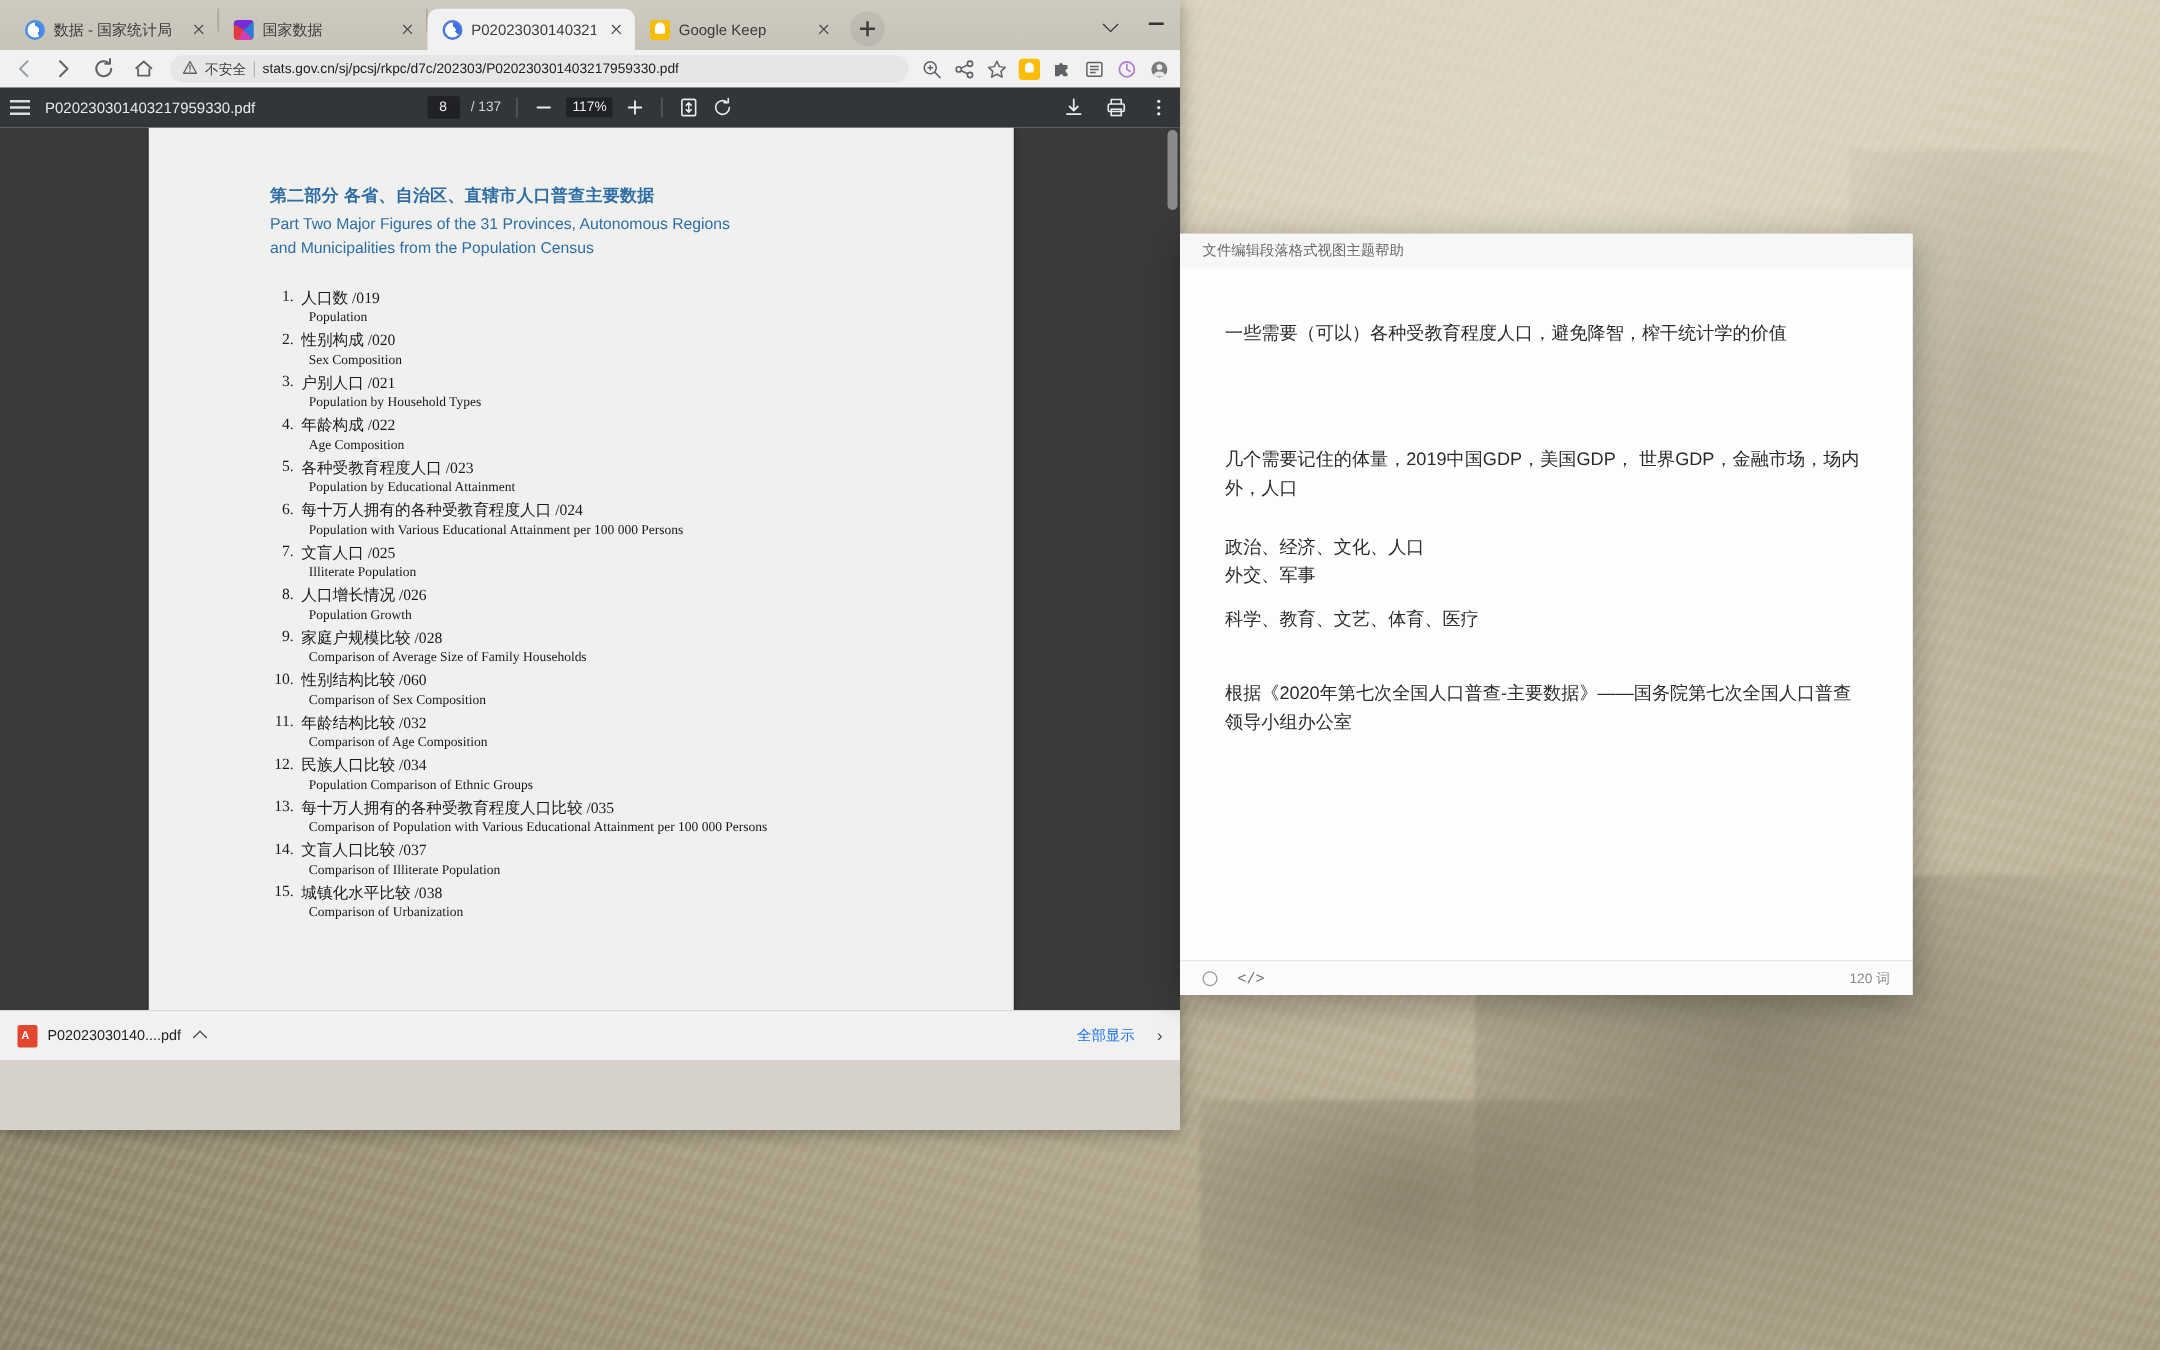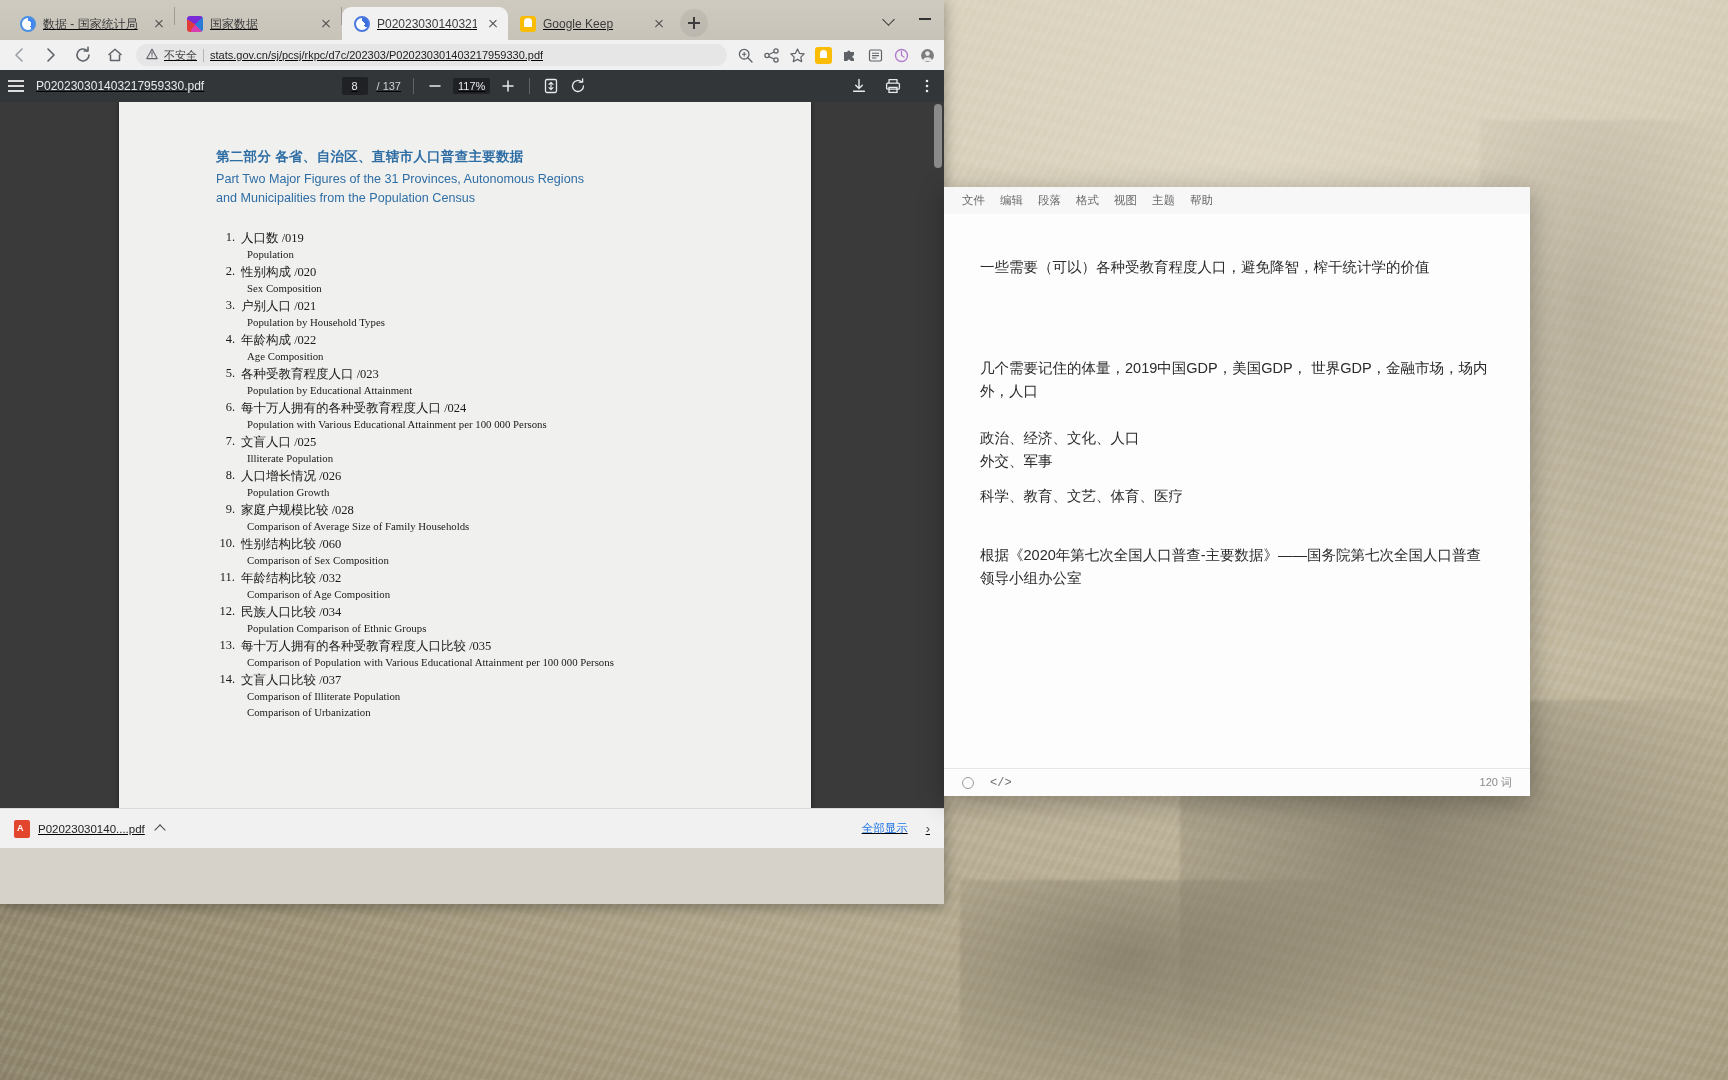--- a/index.html
+++ b/index.html
@@ -35,21 +35,20 @@
     background: linear-gradient(180deg, rgba(226,219,202,.55) 0%, rgba(210,202,182,.1) 40%, rgba(150,142,120,.30) 100%);
     pointer-events:none;
   }
 
   
   #chrome-window {
     position: absolute; left: 0; top: 0;
     width: 944px; height: 904px;
     background: #d6d2ca;
     box-shadow: 0 2px 14px rgba(0,0,0,.35);
-    text-decoration: underline;
   }
   .tabstrip {
     height: 40px; position: relative;
     background: linear-gradient(180deg,#cfcac0,#c8c3b9);
     display: flex; align-items: flex-end;
     padding-left: 8px;
   }
   .tab {
     position: relative;
     height: 33px;
@@ -209,21 +208,21 @@
   .dl-chevron { font-size: 13px; color:#444; }
 
   
   #note-window {
     position:absolute; left: 944px; top: 187px; width: 586px; height: 609px;
     background: rgba(252,252,252,.97);
     box-shadow: 0 6px 26px rgba(0,0,0,.3);
     display:flex; flex-direction: column;
   }
   .note-menu {
-    height: 27px; display:flex; align-items:center; gap: 15px;
+    height: 27px; display:flex; align-items:center; 
     padding: 0 18px; font-size: 11.5px; color:#6a6a6a;
     background: rgba(247,247,247,.96);
   }
   .note-body {
     flex: 1 1 auto; padding: 42px 36px 10px 36px;
     font-size: 14.5px; line-height: 23px; color:#2b2b2b;
     overflow:hidden;
     background: #fdfdfd;
   }
   .np { margin: 0 0 0 0; }
@@ -524,20 +523,24 @@
               <span class="toc-cn">每十万人拥有的各种受教育程度人口比较 /035</span>
             </div>
           <div class="toc-en">Comparison of Population with Various Educational Attainment per 100 000 Persons</div>
 
           <div class="toc-item">
               <span class="toc-num">14.</span>
               <span class="toc-cn">文盲人口比较 /037</span>
             </div>
           <div class="toc-en">Comparison of Illiterate Population</div>
 
+          <div class="toc-item">
+              <span class="toc-num">15.</span>
+              <span class="toc-cn">城镇化水平比较 /038</span>
+            </div>
           <div class="toc-en">Comparison of Urbanization</div>
         </div>
       </div>
       <div class="pdf-sb">
           <div class="thumb"></div>
         </div>
     </div>
 
     <div class="dlbar">
       <div class="dlchip">

